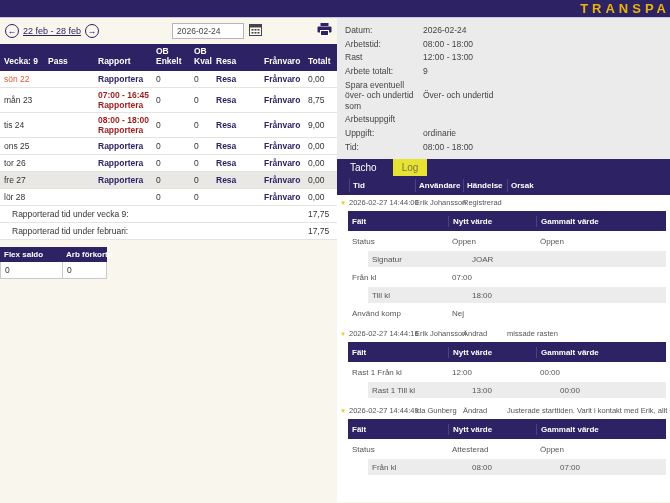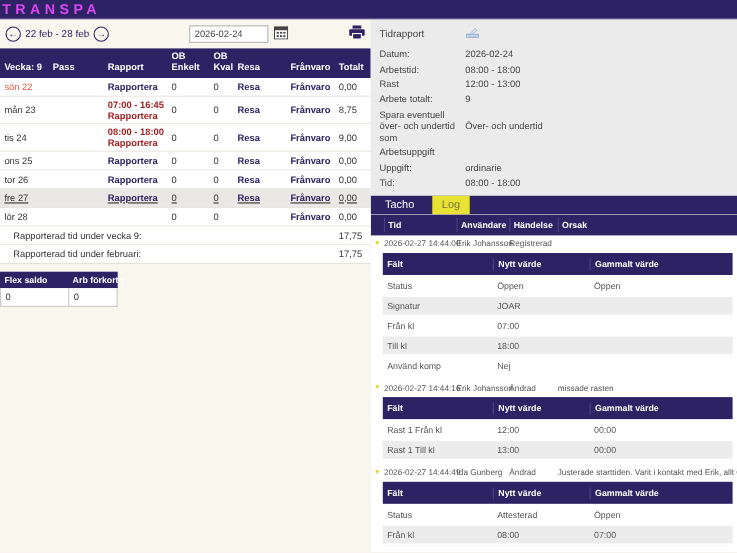--- a/index.html
+++ b/index.html
@@ -1,45 +1,45 @@
 <!DOCTYPE html>
 <html><head>
 <meta charset="utf-8">
 <style>
   * { margin:0; padding:0; box-sizing:border-box; }
   html,body { width:670px; height:503px; overflow:hidden; }
   body { font-family:"Liberation Sans", sans-serif; background:#f9f6ee; position:relative; }
 
   
-  .topbar { height:18px; background:#2d2263; color:#d946ef; font-size:13px; font-weight:bold;
-            letter-spacing:4px; line-height:18px; padding-left:2px; border-bottom:1px solid #cbc6de; }
+  .topbar { height:18px; background:#2d2263; color:#eab308; font-size:13px; font-weight:bold;
+            letter-spacing:4px; line-height:18px; padding-left:2px; border-bottom:1px solid #cbc6de;text-align:right; }
 
   .main { display:flex; height:484px; }
 
   
   .left { width:337px; flex:none; background:#f9f6ee; display:flex; flex-direction:column; }
   .nav-row { height:26px; display:flex; align-items:center; padding:0 0 0 5px; }
   .circle-btn { width:14px; height:14px; border:1px solid #2d2263; border-radius:50%; background:transparent;
                 color:#2d2263; font-size:9px; line-height:11px; text-align:center; cursor:pointer; flex:none; }
-  .nav-label { font-size:9px; color:#2d2263; margin:16px 4px; }
+  .nav-label { font-size:9px; color:#2d2263; margin:16px 4px;text-decoration:underline; }
   .date-input { margin-left:auto; width:72px; height:16px; border:1px solid #b5b5b5; background:#fff;
                 font-family:"Liberation Sans",sans-serif; font-size:8.5px; color:#444; padding:0 4px; }
   .cal-btn { width:16px; height:16px; border:none; background:transparent; margin-left:3px; cursor:pointer;
              display:flex; align-items:center; justify-content:center; flex:none; }
   .printer-btn { margin-left:54px; margin-right:5px; background:transparent; border:none; cursor:pointer;
                  display:flex; align-items:center; flex:none; }
 
   .wt { background:#fff; }
   .wt-grid { display:grid; grid-template-columns:44px 50px 58px 38px 22px 48px 44px 1fr; align-items:center; }
   .wt-header { background:#2d2263; color:#fff; font-size:8.5px; font-weight:bold; min-height:26px;
                align-items:end; padding:3px 0 4px 0; }
   .wt-header > div { padding-left:4px; line-height:1.15; }
   .wt-row { background:#fff; border-bottom:1px solid #e6e3dd; min-height:17px; font-size:8.5px; color:#333;
             padding:2px 0; }
-  .wt-row.hl { background:#e9e8e5;text-decoration:underline; }
+  .wt-row.hl { background:#e9e8e5; }
   .wt-row > div { padding-left:4px; }
   .day-red { color:#e2593b; }
   .lnk { color:#2d2263; font-weight:bold; cursor:pointer; }
   .red-txt { color:#9e1a1a; font-weight:bold; }
   .rap-time { display:block; }
   .sum-row { display:flex; background:#fff; border-bottom:1px solid #e6e3dd; min-height:17px;
              align-items:center; font-size:8.5px; color:#333; }
   .sum-row .lbl { padding-left:12px; }
   .sum-row .val { margin-left:auto; width:33px; padding-left:4px; }
 
@@ -70,21 +70,21 @@
   .log-header > div:first-child { border-left:none; }
   .entry-row { min-height:15px; font-size:7.5px; color:#555; white-space:nowrap; }
   .entry-row .marker { color:#e3cf1d; font-size:6px; text-align:center; line-height:1; }
   .sub { margin:1px 4px 3px 11px; font-size:8px; }
   .sub-grid { display:grid; grid-template-columns:100px 88px 1fr; align-items:center; }
   .sub-header { background:#2d2263; color:#fff; font-weight:bold; height:20px; margin-bottom:2px; }
   .sub-header > div { padding-left:4px; border-left:1px solid #4c4185; height:11px; line-height:11px; }
   .sub-header > div:first-child { border-left:none; }
   .sub-row { min-height:18px; color:#555; border-bottom:2px solid #fff; }
   .sub-row > div { padding-left:4px; }
-  .sub-row.alt { background:#ececec; }
+  .sub-row.alt { background:#ececec;margin-left:20px; }
 </style>
 </head>
 <body>
 
 <div class="topbar">TRANSPA</div>
 
 <div class="main">
 
   <div class="left">
     <div class="nav-row">
@@ -219,29 +219,20 @@
       </div>
       <div class="flex-v">
         <div>0</div>
         <div>0</div>
       </div>
     </div>
   </div>
 
   <div class="right">
     <div class="rp-fields">
-      <div class="rp-title-row">
-        <span class="t">Tidrapport</span>
-        <span>
-          <svg width="13" height="10" viewBox="0 0 13 10">
-            <rect x="1" y="6" width="11" height="3" fill="#bcd0e8" stroke="#8aa5c4" stroke-width="0.6"></rect>
-            <path d="M3.5 6.2 L9 1 L10.6 2.6 L5.2 6.2 Z" fill="#e4eefa" stroke="#8aa5c4" stroke-width="0.6"></path>
-          </svg>
-        </span>
-      </div>
       <div id="field-rows">
           <div class="field-row">
             <span class="lbl">Datum:</span>
             <span class="val">2026-02-24</span>
           </div>
           <div class="field-row">
             <span class="lbl">Arbetstid:</span>
             <span class="val">08:00 - 18:00</span>
           </div>
           <div class="field-row">

